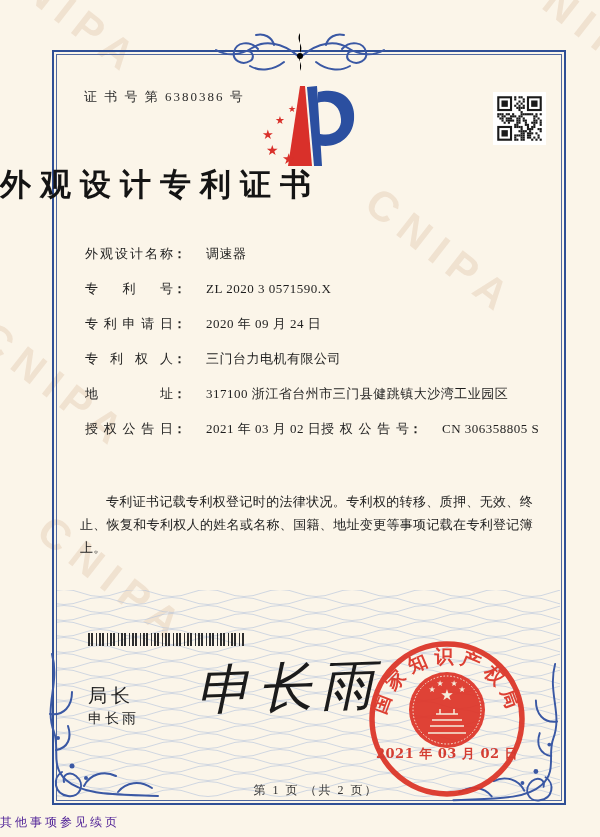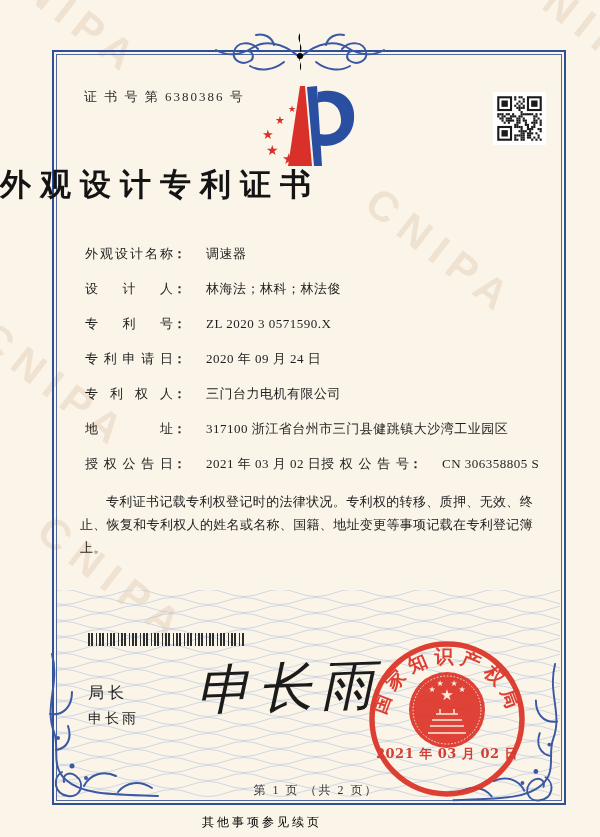--- a/index.html
+++ b/index.html
@@ -49,29 +49,29 @@
     font-size:13px;line-height:23px;text-align:justify;letter-spacing:.3px;color:#222;
   }
   .paras p{margin:0;text-indent:2em}
   .barcode{
     position:absolute;z-index:5;left:88px;top:633px;width:157px;height:13px;
     background:repeating-linear-gradient(90deg,
       #2e2e2e 0 2px,transparent 2px 3.5px,
       #2e2e2e 3.5px 5.5px,transparent 5.5px 8px,
       #2e2e2e 8px 9px,transparent 9px 11px);
   }
-  .signer-title{position:absolute;z-index:5;left:88px;top:683px;font-size:16px;letter-spacing:4px;color:#222}
+  .signer-title{position:absolute;z-index:5;left:88px;top:683px;font-size:19px;letter-spacing:4px;color:#222}
   .signer-name{position:absolute;z-index:5;left:88px;top:710px;font-size:14px;letter-spacing:3px;color:#222}
   .signature{
     position:absolute;z-index:5;left:196px;top:652px;font-size:54px;font-style:italic;
     letter-spacing:8px;color:#1b1b1b;transform:rotate(-2deg);
   }
   #seal{position:absolute;z-index:6;left:366px;top:638px;width:162px;height:162px;opacity:.94}
   .page-no{position:absolute;z-index:5;left:16px;top:782px;width:600px;text-align:center;font-size:12px;letter-spacing:2px;color:#333}
-  .cont-note{position:absolute;z-index:5;left:0;top:814px;width:524px;text-align:center;font-size:12px;letter-spacing:3px;color:#000000}
+  .cont-note{position:absolute;z-index:5;left:0;top:814px;width:524px;text-align:left;font-size:12px;letter-spacing:3px;color:#4c1d95}
 </style>
 </head>
 <body>
 
 <div class="abs" style="inset:0">
 
   <div class="watermark" style="left:-22px;top:-12px">CNIPA</div>
   <div class="watermark" style="left:498px;top:2px">CNIPA</div>
   <div class="watermark" style="left:352px;top:228px">CNIPA</div>
   <div class="watermark" style="left:-34px;top:362px">CNIPA</div>
@@ -296,23 +296,20 @@
       </g>
   </svg>
 
   <div class="title">外观设计专利证书</div>
 
   <div class="fields">
     <div class="field-row">
       <span class="flabel">外观设计名称</span><span class="colon">：</span><span class="fvalue">调速器</span>
     </div>
     <div class="field-row">
-      <span class="flabel">设计人</span><span class="colon">：</span><span class="fvalue">林海法；林科；林法俊</span>
-    </div>
-    <div class="field-row">
       <span class="flabel">专利号</span><span class="colon">：</span><span class="fvalue">ZL 2020 3 0571590.X</span>
     </div>
     <div class="field-row">
       <span class="flabel">专利申请日</span><span class="colon">：</span><span class="fvalue">2020 年 09 月 24 日</span>
     </div>
     <div class="field-row">
       <span class="flabel">专利权人</span><span class="colon">：</span><span class="fvalue">三门台力电机有限公司</span>
     </div>
     <div class="field-row">
       <span class="flabel">地址</span><span class="colon">：</span><span class="fvalue">317100 浙江省台州市三门县健跳镇大沙湾工业园区</span>

